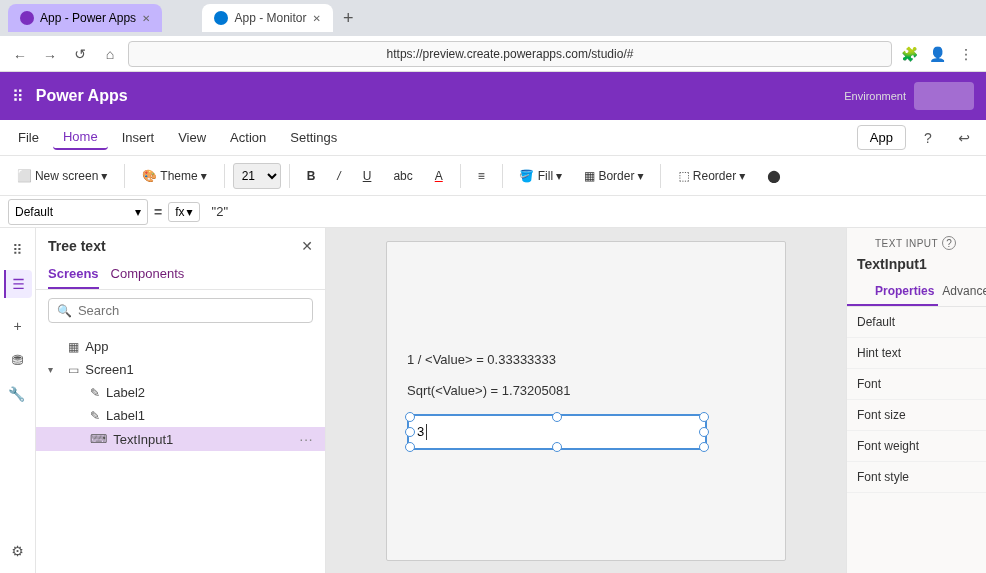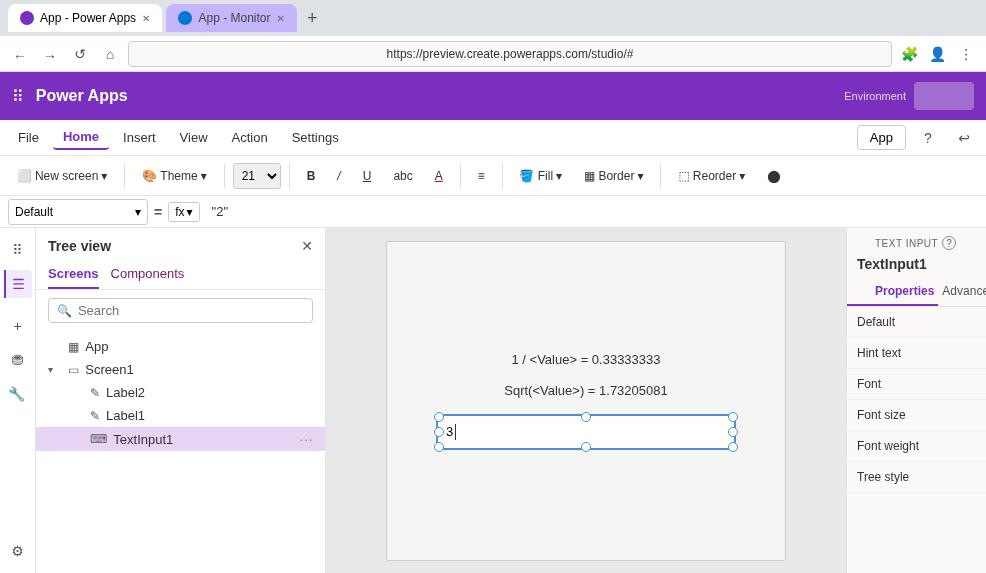--- a/index.html
+++ b/index.html
@@ -1,21 +1,21 @@
 <!DOCTYPE html>
 <html><head>
   <meta charset="utf-8">
   <style>
     * { box-sizing: border-box; margin: 0; padding: 0; }
     body { font-family: 'Segoe UI', Arial, sans-serif; font-size: 13px; background: #f3f2f1; overflow: hidden; width: 986px; height: 573px; }
 
     
     .browser-chrome { background: #dee1e6; height: 36px; display: flex; align-items: center; padding: 0 8px; gap: 4px; }
-    .browser-tab { display: flex; align-items: center; height: 28px; padding: 0 12px; border-radius: 8px 8px 0 0; font-size: 12px; gap: 6px; background: #ffffff; }
-    .browser-tab.inactive { background: #c4b5fd; color: #444; }
+    .browser-tab { display: flex; align-items: center; height: 28px; padding: 0 12px; border-radius: 8px 8px 0 0; font-size: 12px; gap: 6px; background: #c4b5fd; }
+    .browser-tab.inactive { background: #ffffff; color: #444; margin-left: 36px; }
     .browser-tab .close-btn { font-size: 10px; color: #666; cursor: pointer; }
     .tab-icon { width: 14px; height: 14px; border-radius: 50%; display: inline-block; }
     .tab-icon.purple { background: #7B2FBE; }
     .tab-icon.monitor { background: #0078D4; }
     .browser-nav { display: flex; align-items: center; gap: 6px; padding: 4px 8px; background: #fff; border-bottom: 1px solid #ddd; height: 36px; }
     .nav-btn { width: 24px; height: 24px; border: none; background: transparent; cursor: pointer; color: #555; font-size: 14px; display: flex; align-items: center; justify-content: center; border-radius: 4px; }
     .address-bar { flex: 1; height: 26px; border: 1px solid #ccc; border-radius: 4px; padding: 0 8px; font-size: 12px; color: #333; background: #f9f9f9; text-align: center; }
     .browser-action-btns { display: flex; gap: 4px; }
 
     
@@ -23,21 +23,21 @@
     .app-grid-icon { color: white; font-size: 16px; cursor: pointer; }
     .app-logo-text { color: white; font-size: 16px; font-weight: 600; }
     .header-right { margin-left: auto; display: flex; align-items: center; gap: 8px; }
     .env-label { color: #ddd; font-size: 11px; }
     .avatar-area { display: flex; align-items: center; gap: 4px; }
     .avatar-bar { width: 60px; height: 28px; background: rgba(255,255,255,0.3); border-radius: 4px; }
 
     
     .menu-bar { background: #fff; height: 36px; display: flex; align-items: center; padding: 0 8px; border-bottom: 1px solid #e5e5e5; gap: 4px; }
     .menu-item { padding: 4px 10px; cursor: pointer; font-size: 13px; color: #333; border-radius: 4px; }
-    .menu-item.active { border-bottom: 2px solid #7B2FBE; color: #7B2FBE; font-weight: 700; }
+    .menu-item.active { border-bottom: 2px solid #7B2FBE; color: #7B2FBE; font-weight: 400; }
     .menu-right { margin-left: auto; display: flex; align-items: center; gap: 8px; }
     .menu-btn { padding: 4px 12px; border: 1px solid #ccc; border-radius: 4px; cursor: pointer; font-size: 13px; background: #fff; }
     .icon-btn { width: 28px; height: 28px; display: flex; align-items: center; justify-content: center; cursor: pointer; border-radius: 4px; font-size: 14px; color: #555; }
 
     
     .toolbar { background: #fff; height: 40px; display: flex; align-items: center; padding: 0 8px; gap: 4px; border-bottom: 1px solid #e5e5e5; }
     .toolbar-btn { padding: 3px 8px; border: 1px solid transparent; border-radius: 3px; cursor: pointer; font-size: 12px; color: #333; background: transparent; display: flex; align-items: center; gap: 3px; }
     .toolbar-sep { width: 1px; height: 24px; background: #ddd; margin: 0 4px; }
     .font-size-select { width: 48px; height: 26px; border: 1px solid #ccc; border-radius: 3px; font-size: 12px; padding: 0 4px; }
     .bold-btn { font-weight: 700; }
@@ -74,21 +74,21 @@
     .tree-item { display: flex; align-items: center; padding: 4px 12px; cursor: pointer; font-size: 13px; color: #333; gap: 6px; }
     .tree-item.selected { background: #e8d5f5; }
     .tree-item .indent { width: 16px; flex-shrink: 0; }
     .tree-item .expand { width: 14px; font-size: 10px; color: #666; }
     .tree-item .item-icon { font-size: 12px; color: #555; }
     .tree-item .item-label { flex: 1; }
     .tree-item .item-more { color: #888; font-size: 14px; margin-left: auto; }
 
     
     .canvas-area { flex: 1; background: #e8e8e8; display: flex; align-items: center; justify-content: center; overflow: hidden; position: relative; }
-    .canvas-content { background: #f5f5f5; width: 400px; height: 320px; border: 1px solid #ccc; border-radius: 2px; position: relative; display: flex; flex-direction: column; align-items: center; justify-content: center; gap: 16px; padding: 20px; }
+    .canvas-content { background: #f5f5f5; width: 400px; height: 320px; border: 1px solid #ccc; border-radius: 2px; position: relative; display: flex; flex-direction: column; align-items: flex-start; justify-content: center; gap: 16px; padding: 20px; }
     .calc-text { font-size: 13px; color: #333; }
     .text-input-box { width: 300px; height: 36px; border: 2px solid #4A90D9; border-radius: 2px; background: #fff; display: flex; align-items: center; padding: 0 8px; position: relative; }
     .input-cursor { width: 1px; height: 16px; background: #333; display: inline-block; margin-left: 2px; }
     .resize-handle-top { position: absolute; top: -4px; left: 50%; transform: translateX(-50%); width: 10px; height: 10px; background: white; border: 1px solid #4A90D9; border-radius: 50%; }
     .resize-handle-bottom { position: absolute; bottom: -4px; left: 50%; transform: translateX(-50%); width: 10px; height: 10px; background: white; border: 1px solid #4A90D9; border-radius: 50%; }
     .resize-handle-right { position: absolute; right: -4px; top: 50%; transform: translateY(-50%); width: 10px; height: 10px; background: white; border: 1px solid #4A90D9; border-radius: 50%; }
     .resize-handle-left { position: absolute; left: -4px; top: 50%; transform: translateY(-50%); width: 10px; height: 10px; background: white; border: 1px solid #4A90D9; border-radius: 50%; }
     .corner-handle { position: absolute; width: 10px; height: 10px; background: white; border: 1px solid #4A90D9; border-radius: 50%; }
     .corner-tl { top: -4px; left: -4px; }
     .corner-tr { top: -4px; right: -4px; }
@@ -228,21 +228,21 @@
     <div class="sidebar-icon">⠿</div>
     <div class="sidebar-icon active">☰</div>
     <div class="sidebar-icon" style="margin-top:8px;">+</div>
     <div class="sidebar-icon">⛃</div>
     <div class="sidebar-icon">🔧</div>
     <div class="sidebar-icon" style="margin-top: auto;">⚙</div>
   </div>
 
   <div class="tree-panel">
     <div class="tree-header">
-      <span class="tree-title">Tree view</span>
+      <span class="tree-title">Tree text</span>
       <span class="tree-close">✕</span>
     </div>
     <div class="tree-tabs">
       <span class="tree-tab active">Screens</span>
       <span class="tree-tab">Components</span>
     </div>
     <div class="search-box">
       <span class="search-icon">🔍</span>
       <input type="text" placeholder="Search" style="">
     </div>
@@ -316,17 +316,17 @@
     <div class="right-panel-tabs">
       <div class="right-panel-tab active">Properties</div>
       <div class="right-panel-tab">Advanced</div>
     </div>
     <div class="right-panel-props">
       <div class="prop-item">Default</div>
       <div class="prop-item">Hint text</div>
       <div class="prop-item">Font</div>
       <div class="prop-item">Font size</div>
       <div class="prop-item">Font weight</div>
-      <div class="prop-item">Tree style</div>
+      <div class="prop-item">Font style</div>
     </div>
   </div>
 
 </div>
 
 </body></html>

